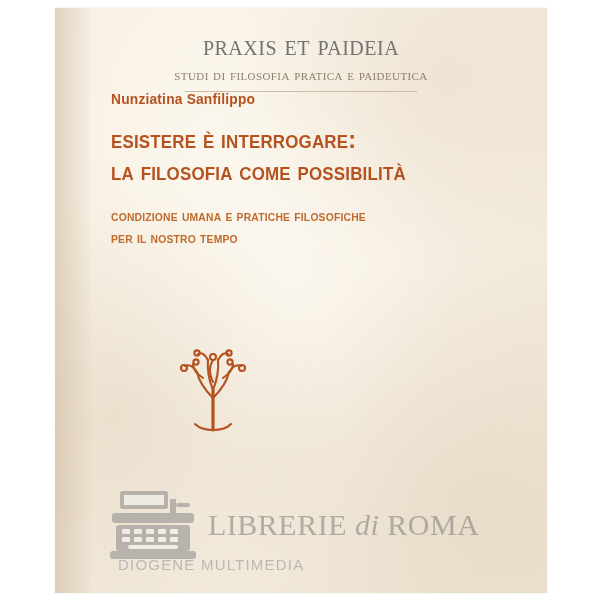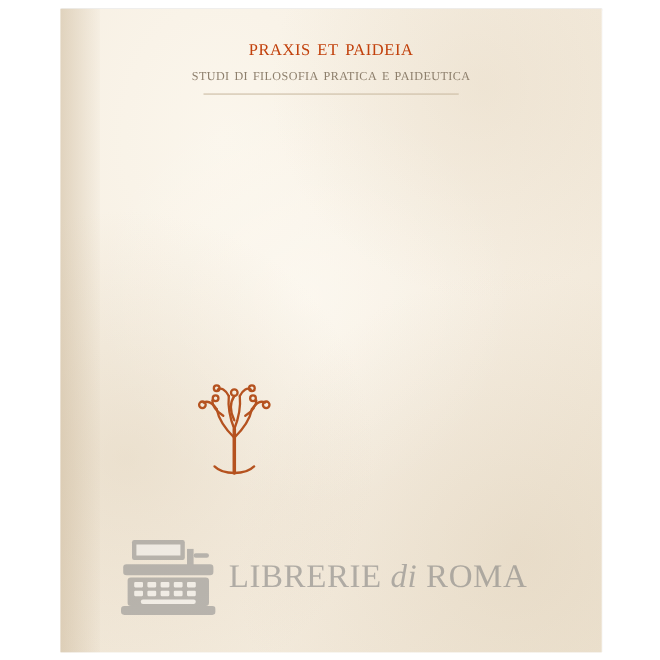--- a/index.html
+++ b/index.html
@@ -68,22 +68,22 @@
   
   .series {
     position: absolute;
     left: 0;
     top: 22px;
     width: 492px;
     text-align: center;
   }
   .series-title {
     font-family: "Liberation Serif", serif;
-    font-size: 22px;
-    color: #c2410c;
+    font-size: 28px;
+    color: #737373;
     letter-spacing: 0.5px;
     font-variant: small-caps;
     text-transform: lowercase;
   }
   .series-sub {
     margin-top: 4px;
     font-family: "Liberation Serif", serif;
     font-size: 16px;
     color: #8d7f6c;
     letter-spacing: 0.4px;
@@ -196,20 +196,31 @@
   <div class="spine"></div>
 
   <div class="content" style="left:55px; top:8px;">
 
     <div class="series">
       <div class="series-title">Praxis et Paideia</div>
       <div class="series-sub">Studi di filosofia pratica e paideutica</div>
       <div class="series-rule"></div>
     </div>
 
+    <div class="text-block">
+      <div class="author">Nunziatina Sanfilippo</div>
+      <div class="title">
+        <div>Esistere è interrogare:</div>
+        <div>la filosofia come possibilità</div>
+      </div>
+      <div class="subtitle">
+        <div>Condizione umana e pratiche filosofiche</div>
+        <div>per il nostro tempo</div>
+      </div>
+    </div>
 
     <div class="emblem">
       <svg viewBox="0 0 96 96" width="96" height="96" xmlns="http://www.w3.org/2000/svg">
         <g stroke="#b5521f" stroke-width="2.1" fill="none" stroke-linecap="round">
 
           <path d="M48 92 L48 52" stroke-width="3.2"></path>
 
           <path d="M48 92 C 40 92 34 90 30 86"></path>
           <path d="M48 92 C 56 92 62 90 66 86"></path>
 
@@ -265,14 +276,15 @@
           <rect x="18" y="60" width="50" height="4" rx="2"></rect>
         </g>
       </svg>
     </div>
     <div class="wm-text">
       <span>LIBRERIE</span>
       <span class="it">di</span>
       <span>ROMA</span>
     </div>
   </div>
+  <div class="wm-caption">Diogene Multimedia</div>
 
 </div>
 
 </body></html>

